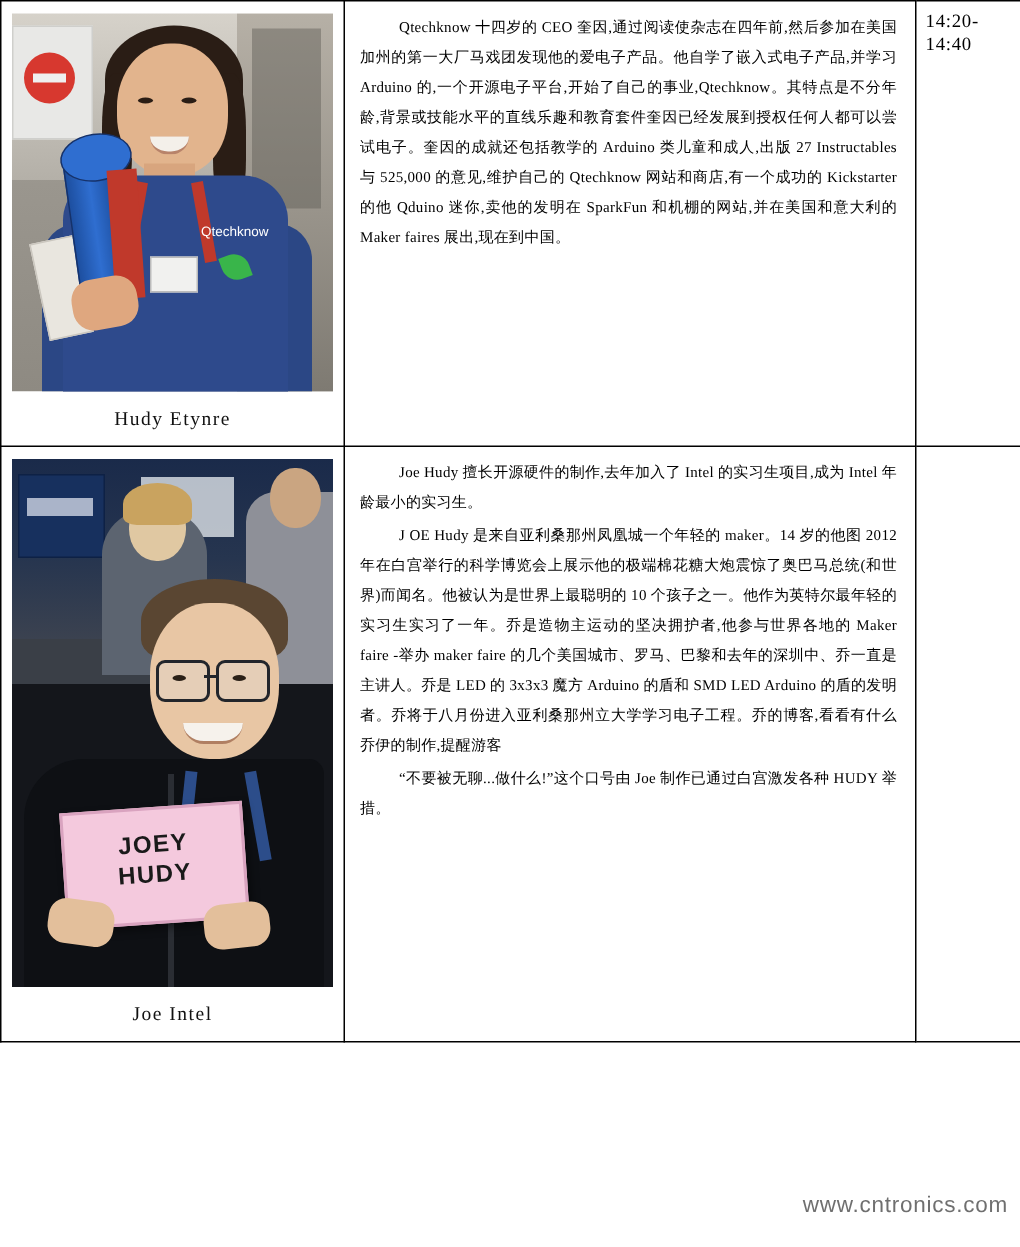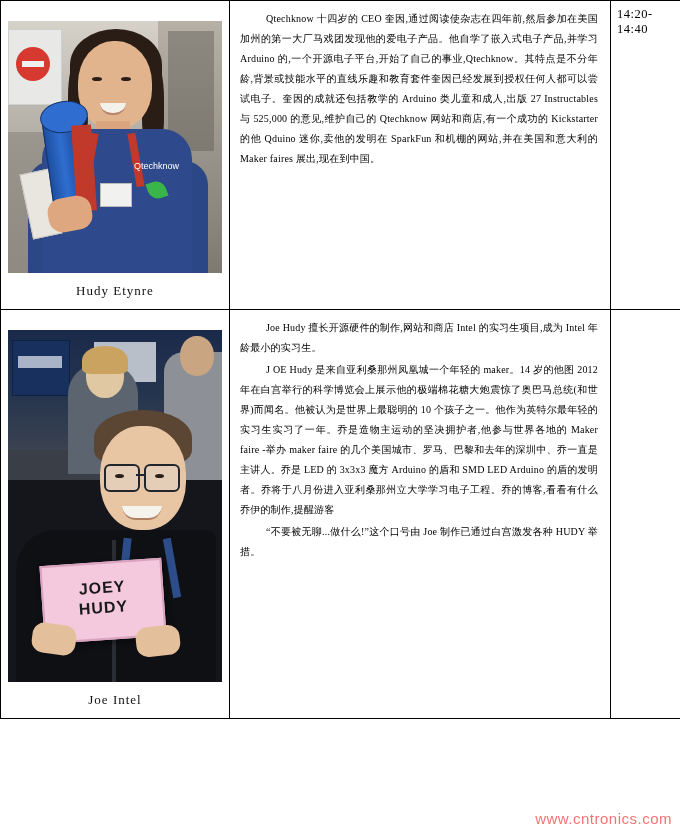--- a/index.html
+++ b/index.html
@@ -25,21 +25,20 @@
     vertical-align: top;
     padding: 0;
   }
   .col-img { width: 228px; }
   .col-text { width: 380px; }
   .col-time { width: 70px; }
 
   .photo-cell {
     padding: 8px 6px 4px 6px;
     text-align: center;
-    margin-top: 12px;
   }
   .photo {
     width: 214px;
     height: 252px;
     position: relative;
     overflow: hidden;
     display: block;
     margin: 0 auto;
   }
   .photo-2 {
@@ -69,24 +68,24 @@
   .para.indent { text-indent: 26px; }
   .time-cell {
     padding: 6px 13px 4px 6px;
     font-family: "Liberation Serif", serif;
     font-size: 12.5px;
     letter-spacing: 0.5px;
   }
   .watermark {
     position: absolute;
     right: 8px;
-    bottom: 4px;
+    bottom: 19px;
     font-family: "Liberation Sans", sans-serif;
     font-size: 15px;
-    color: #ef4444;
+    color: #404040;
     opacity: 0.75;
     letter-spacing: 0.5px;
     z-index: 50;
   }
 
   
   .p1-bg {
     position: absolute; inset: 0;
     background:
       linear-gradient(180deg, #c9c5bd 0%, #b9b5ad 18%, #a8a49c 30%, #9a968e 45%, #8e8a82 100%);
@@ -423,21 +422,21 @@
             </div>
           </div>
           <div class="p2-hand1"></div>
           <div class="p2-hand2"></div>
         </div>
         <div class="caption">Joe Intel</div>
       </div>
     </td>
     <td class="col-text">
       <div class="text-cell">
-        <p class="para indent">Joe Hudy 擅长开源硬件的制作,网站和商店 Intel 的实习生项目,成为 Intel 年龄最小的实习生。</p>
+        <p class="para indent">Joe Hudy 擅长开源硬件的制作,去年加入了 Intel 的实习生项目,成为 Intel 年龄最小的实习生。</p>
         <p class="para indent">J OE Hudy 是来自亚利桑那州凤凰城一个年轻的 maker。14 岁的他图 2012 年在白宫举行的科学博览会上展示他的极端棉花糖大炮震惊了奥巴马总统(和世界)而闻名。他被认为是世界上最聪明的 10 个孩子之一。他作为英特尔最年轻的实习生实习了一年。乔是造物主运动的坚决拥护者,他参与世界各地的 Maker faire -举办 maker faire 的几个美国城市、罗马、巴黎和去年的深圳中、乔一直是主讲人。乔是 LED 的 3x3x3 魔方 Arduino 的盾和 SMD LED Arduino 的盾的发明者。乔将于八月份进入亚利桑那州立大学学习电子工程。乔的博客,看看有什么乔伊的制作,提醒游客</p>
         <p class="para indent">“不要被无聊...做什么!”这个口号由 Joe 制作已通过白宫激发各种 HUDY 举措。</p>
       </div>
     </td>
     <td class="col-time">
       <div class="time-cell"></div>
     </td>
   </tr>
 </tbody>
   </table>

